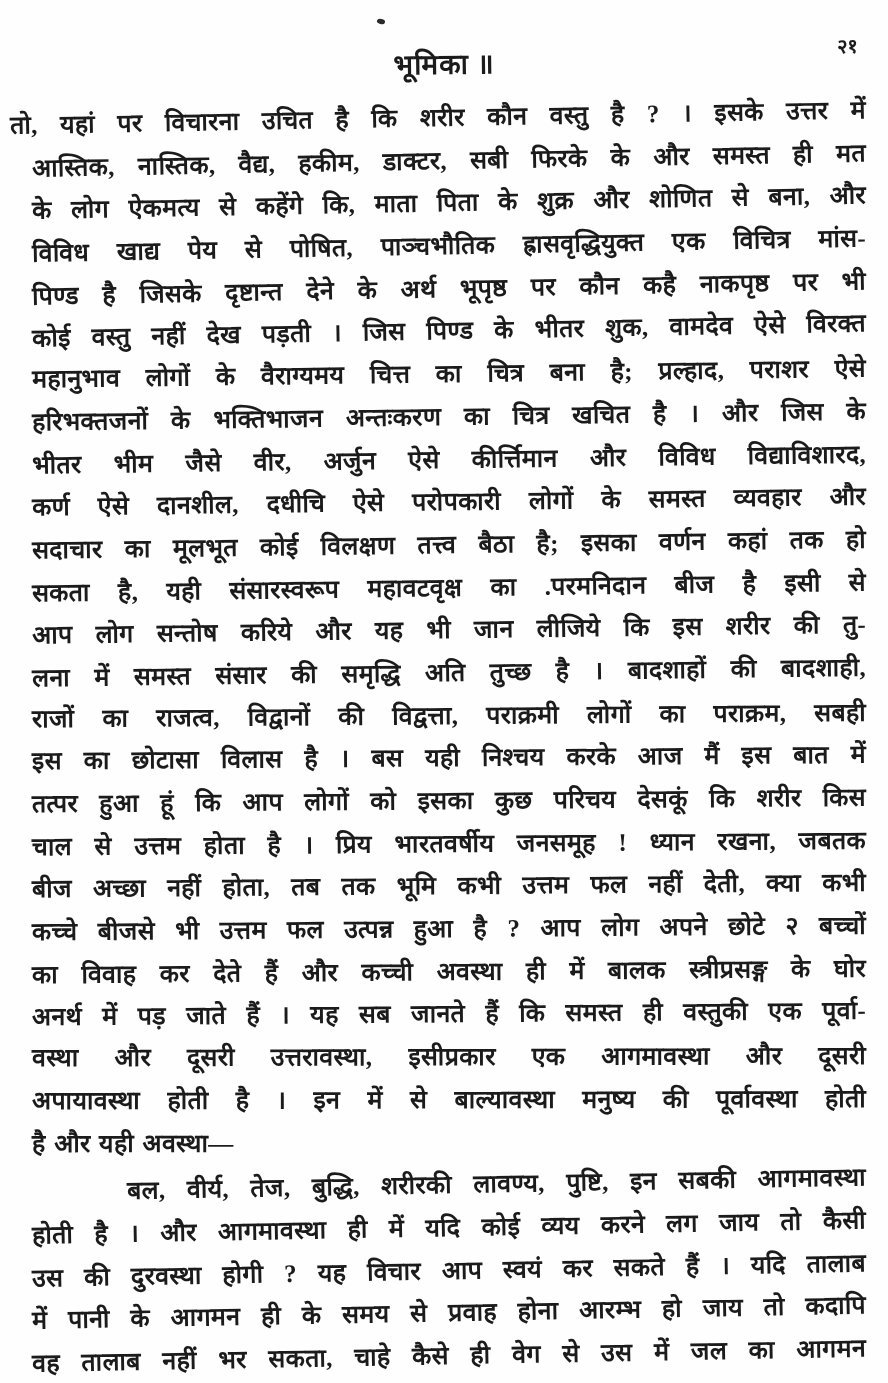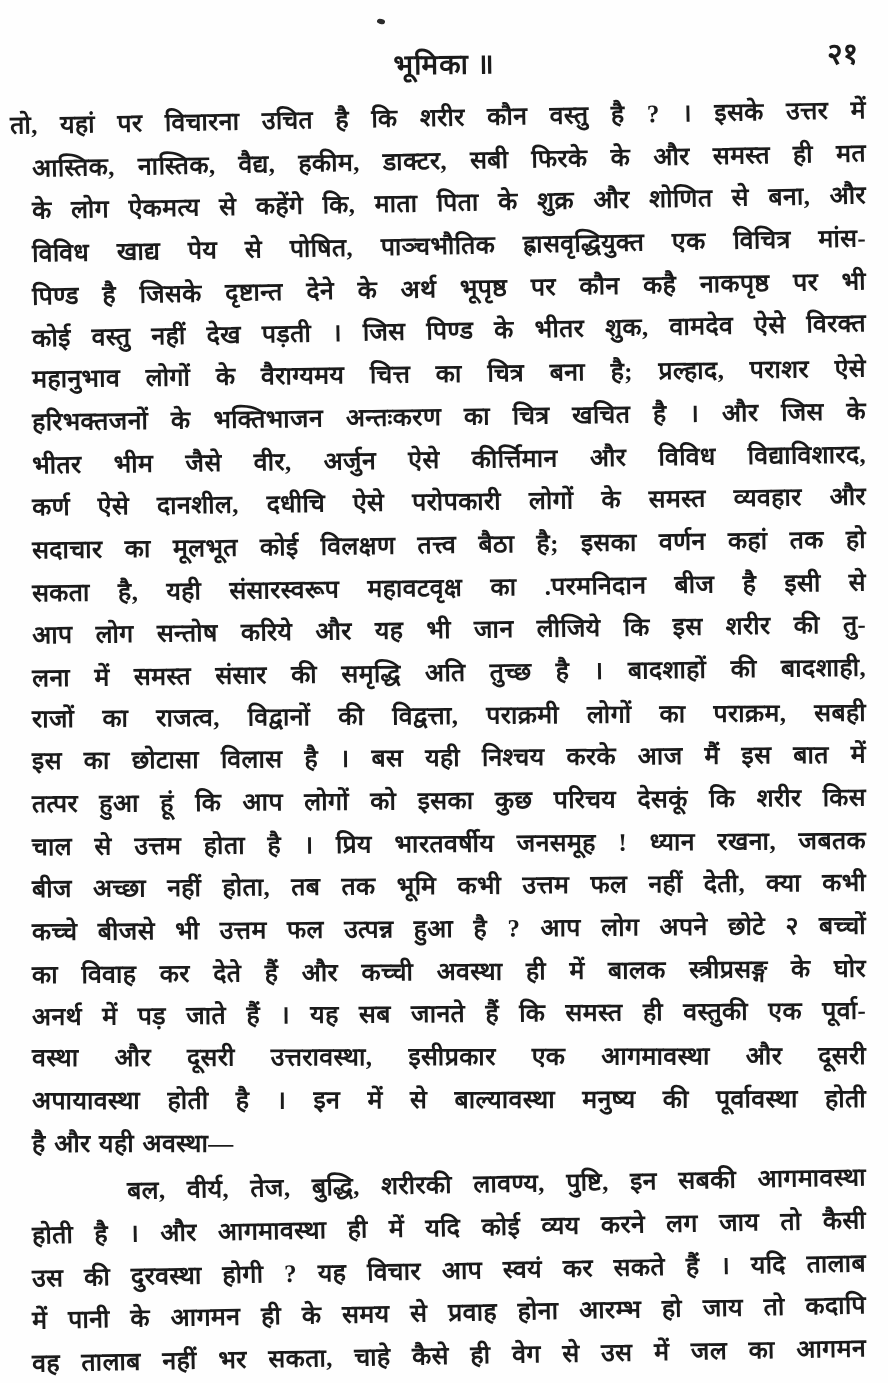--- a/index.html
+++ b/index.html
@@ -31,21 +31,21 @@
     text-align: center;
     font-size: 28px;
     font-weight: bold;
     letter-spacing: 1px;
     transform: rotate(-0.7deg);
   }
   .page-num {
     position: absolute;
     top: 32px;
     right: 30px;
-    font-size: 30px;
+    font-size: 20px;
     font-weight: bold;
     transform: rotate(-1deg);
   }
   .body-text {
     position: absolute;
     top: 97px;
     left: 32px;
     right: 22px;
     font-size: 25px;
     font-weight: bold;

